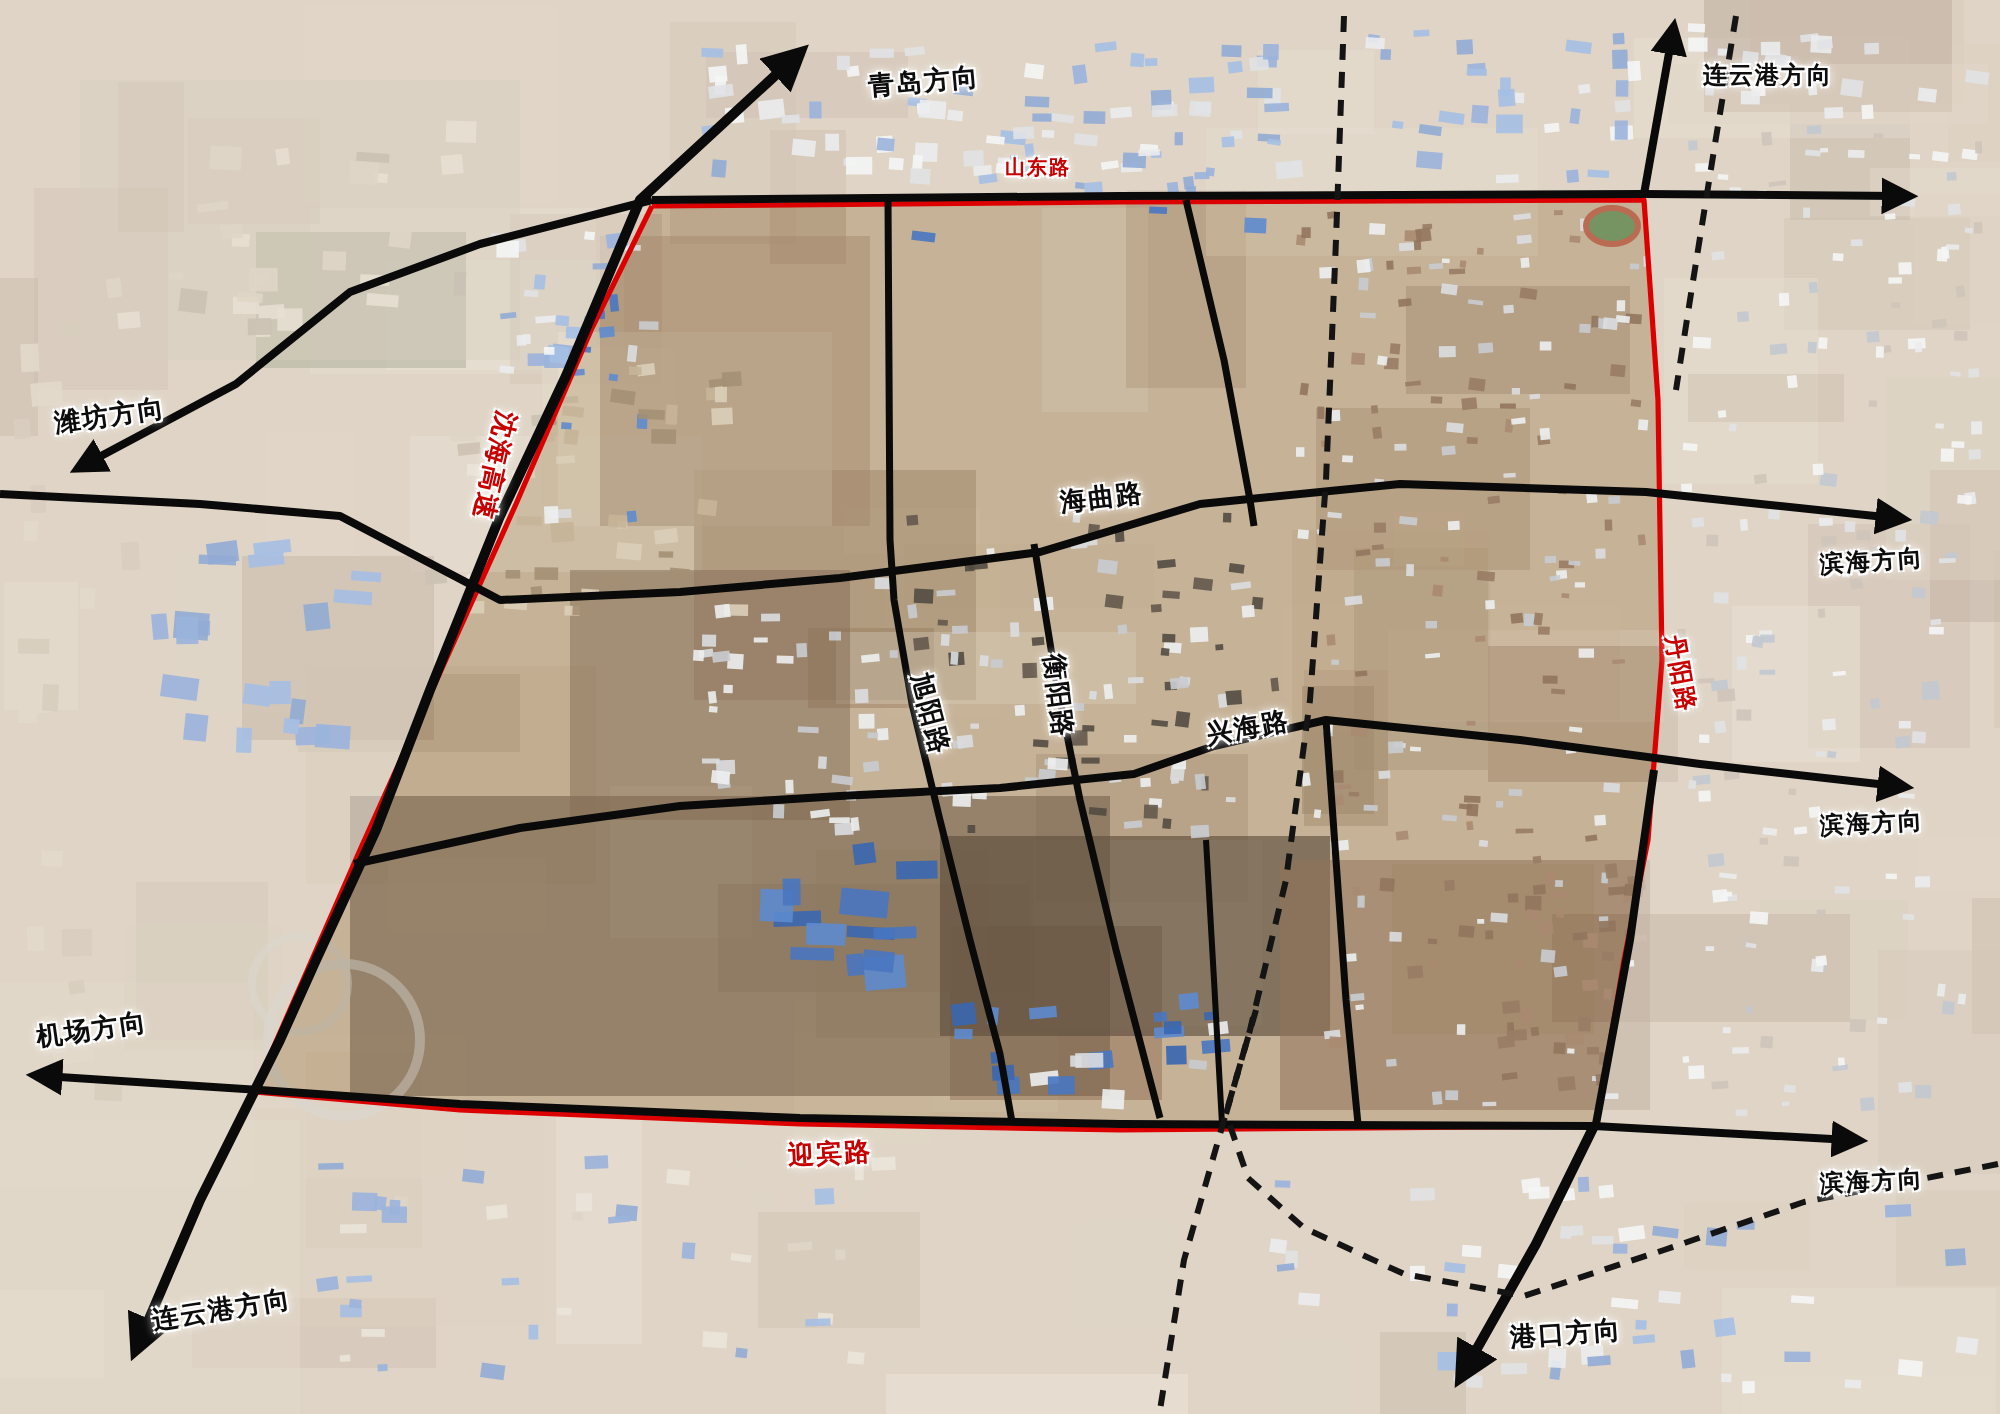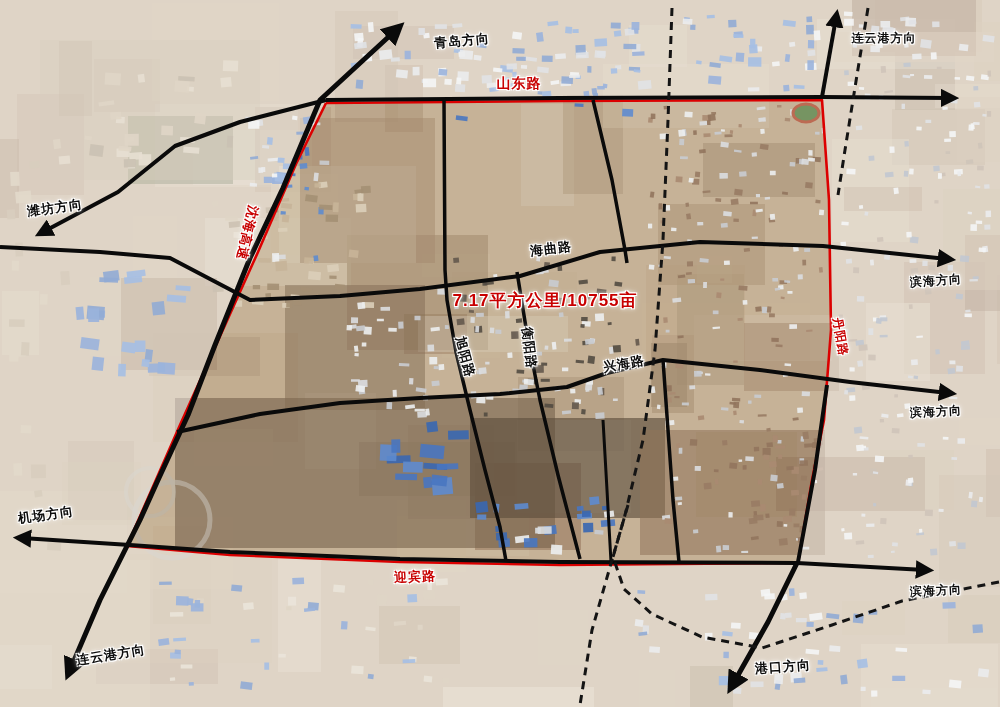--- a/index.html
+++ b/index.html
@@ -1067,25 +1067,24 @@
       <path d="M593,100 L612,180 L625,250 L627,263" fill="none" stroke="#0a0a0a" stroke-width="3.5" stroke-linejoin="round"></path>
       <path d="M663,360 L668,430 L673,500 L679,562" fill="none" stroke="#0a0a0a" stroke-width="3.5" stroke-linejoin="round"></path>
       <path d="M603,420 L607,490 L611,562" fill="none" stroke="#0a0a0a" stroke-width="3" stroke-linejoin="round"></path>
       <path d="M672,8 L668,120 L663,240 L655,350 L643,440 L625,515 L613,557 L624,589 L652,614 L702,637 L762,648 L832,625 L902,601 L999,582" fill="none" stroke="#141414" stroke-width="3" stroke-linejoin="round" stroke-dasharray="8 6"></path>
       <path d="M628,505 L612,560 L592,630 L580,705" fill="none" stroke="#141414" stroke-width="3" stroke-linejoin="round" stroke-dasharray="8 6"></path>
       <path d="M868,8 L857,75 L845,150 L838,195" fill="none" stroke="#141414" stroke-width="3" stroke-linejoin="round" stroke-dasharray="8 6"></path>
     </svg>
   <div id="label-layer">
       <div class="map-label black" style="left: 462px; top: 41px; font-size: 13px; transform: translate(-50%, -50%) rotate(-5deg);">青岛方向</div>
       <div class="map-label black" style="left: 884px; top: 38px; font-size: 12px; transform: translate(-50%, -50%) rotate(0deg);">连云港方向</div>
-      <div class="map-label red" style="left: 519px; top: 84px; font-size: 14px; transform: translate(-50%, -50%) rotate(0deg);">山东路</div>
+      <div class="map-label red" style="left: 519px; top: 84px; font-size: 10px; transform: translate(-50%, -50%) rotate(0deg);">山东路</div>
       <div class="map-label black" style="left: 55px; top: 208px; font-size: 13px; transform: translate(-50%, -50%) rotate(-8deg);">潍坊方向</div>
       <div class="map-label red" style="left: 247px; top: 233px; font-size: 13px; transform: translate(-50%, -50%) rotate(103deg);">沈海高速</div>
       <div class="map-label black" style="left: 551px; top: 249px; font-size: 13px; transform: translate(-50%, -50%) rotate(-7deg);">海曲路</div>
-      <div class="map-label red" style="left: 545px; top: 300px; font-size: 17px; transform: translate(-50%, -50%) rotate(0deg);">7.17平方公里/10755亩</div>
       <div class="map-label black" style="left: 465px; top: 357px; font-size: 13px; transform: translate(-50%, -50%) rotate(75deg);">旭阳路</div>
       <div class="map-label black" style="left: 529px; top: 348px; font-size: 13px; transform: translate(-50%, -50%) rotate(83deg);">衡阳路</div>
       <div class="map-label black" style="left: 624px; top: 364px; font-size: 13px; transform: translate(-50%, -50%) rotate(-10deg);">兴海路</div>
       <div class="map-label black" style="left: 936px; top: 281px; font-size: 12px; transform: translate(-50%, -50%) rotate(-4deg);">滨海方向</div>
       <div class="map-label black" style="left: 936px; top: 412px; font-size: 12px; transform: translate(-50%, -50%) rotate(-3deg);">滨海方向</div>
       <div class="map-label black" style="left: 936px; top: 591px; font-size: 12px; transform: translate(-50%, -50%) rotate(-3deg);">滨海方向</div>
       <div class="map-label black" style="left: 46px; top: 515px; font-size: 13px; transform: translate(-50%, -50%) rotate(-8deg);">机场方向</div>
       <div class="map-label red" style="left: 415px; top: 577px; font-size: 13px; transform: translate(-50%, -50%) rotate(-3deg);">迎宾路</div>
       <div class="map-label black" style="left: 111px; top: 655px; font-size: 13px; transform: translate(-50%, -50%) rotate(-9deg);">连云港方向</div>
       <div class="map-label black" style="left: 783px; top: 667px; font-size: 13px; transform: translate(-50%, -50%) rotate(-4deg);">港口方向</div>

